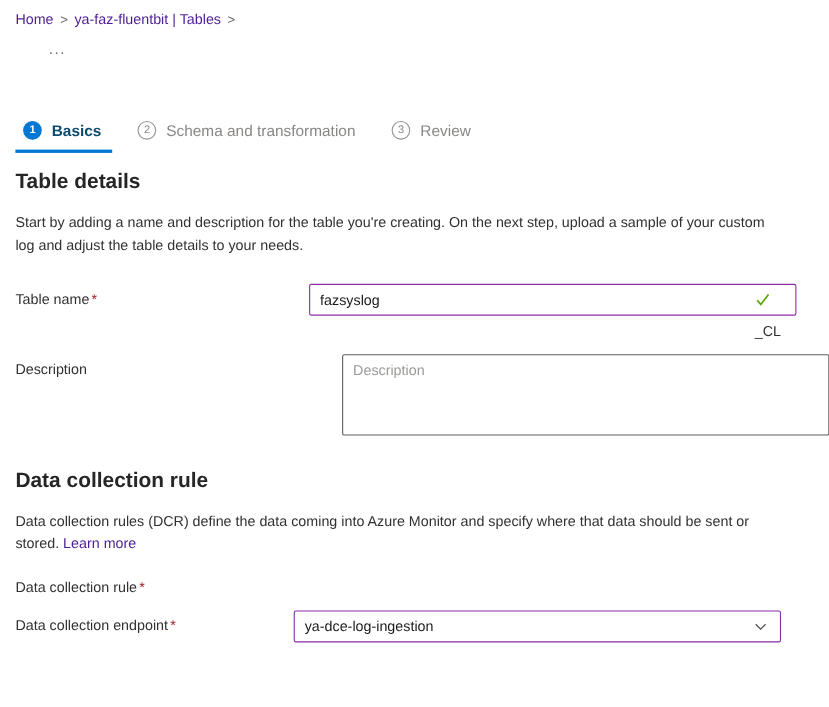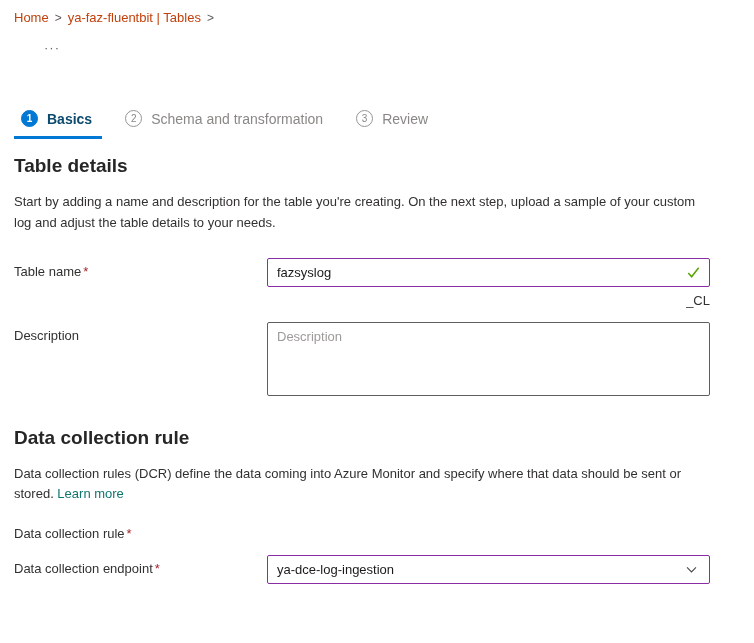--- a/index.html
+++ b/index.html
@@ -8,21 +8,21 @@
     background: #ffffff;
     font-family: "Liberation Sans", "DejaVu Sans", sans-serif;
     color: #323130;
     font-size: 13px;
     overflow: hidden;
   }
   .page { padding: 10px 14px 0 14px; }
 
   
   .breadcrumb { display: flex; align-items: center; gap: 6px; font-size: 13px; }
-  .breadcrumb a { color: #c2410c; text-decoration: none; cursor: pointer; }
+  .breadcrumb a { color: #4c1d95; text-decoration: none; cursor: pointer; }
   .crumb-sep { color: #605e5c; font-size: 12px; }
 
   
   .title-row { display: flex; align-items: center; margin-top: 12px; }
   .page-title { font-size: 24px; font-weight: 700; color: #262626; letter-spacing: -0.2px; }
   .more-btn {
     margin-left: 30px; margin-top: 4px;
     color: #605e5c; font-size: 13px; letter-spacing: 1px;
     cursor: pointer; user-select: none; line-height: 1;
   }
@@ -42,37 +42,37 @@
     flex: 0 0 auto;
   }
   .tab .tab-label { color: #8a8886; font-size: 14px; }
   .tab.active { border-bottom-color: #0078d4; }
   .tab.active .step-circle { background: #0078d4; border-color: #0078d4; color: #fff; font-weight: 700; }
   .tab.active .tab-label { color: #0c4a6e; font-weight: 700; }
 
   
   .section-heading { font-weight: 700; font-size: 19px; color: #262626; }
   .section-desc { max-width: 694px; line-height: 1.6; margin-top: 15px; color: #323130; }
-  .section-desc a { color: #0f766e; text-decoration: none; cursor: pointer; }
+  .section-desc a { color: #4c1d95; text-decoration: none; cursor: pointer; }
   .sect-table-details { margin-top: 16px; }
   .sect-dcr { margin-top: 28px; }
 
   
   .form-row { display: flex; align-items: flex-start; margin-top: 22px; }
   .form-label { width: 253px; flex: 0 0 auto; padding-top: 6px; color: #323130; }
   .req { color: #a4262c; margin-left: 2px; }
   .control { width: 443px; flex: 0 0 auto; }
 
   .text-input-wrap { position: relative; }
   .text-input {
     width: 100%; height: 29px;
     border: 1px solid #8a2da5; border-radius: 2px;
     padding: 0 30px 0 9px;
     font-family: inherit; font-size: 13px; color: #1a1a1a;
-    outline: none; background: #fff;
+    outline: none; background: #fff; margin-left: 14px;
   }
   .valid-check {
     position: absolute; right: 9px; top: 7px; pointer-events: none;
   }
   .suffix-hint { text-align: right; margin-top: 6px; color: #323130; }
 
   .textarea-input {
     width: 100%; height: 74px;
     border: 1px solid #605e5c; border-radius: 2px;
     padding: 6px 9px; resize: none;
@@ -91,21 +91,21 @@
   }
   .dropdown .dd-value { color: #1a1a1a; }
   .chevron-icon { display: flex; align-items: center; }
 
   .control-link {
     display: inline-block; margin-top: 7px;
     color: #0b71c8; text-decoration: none; cursor: pointer; font-size: 13px;
   }
 
   .row-tablename { margin-top: 24px; }
-  .row-description { margin-top: 14px; }
+  .row-description { margin-top: 14px; gap: 44px; }
   .row-dcr { margin-top: 15px; }
   .row-dce { margin-top: 14px; }
 </style>
 </head>
 <body>
 
 <div class="page">
 
   <nav class="breadcrumb">
     <a>Home</a>

